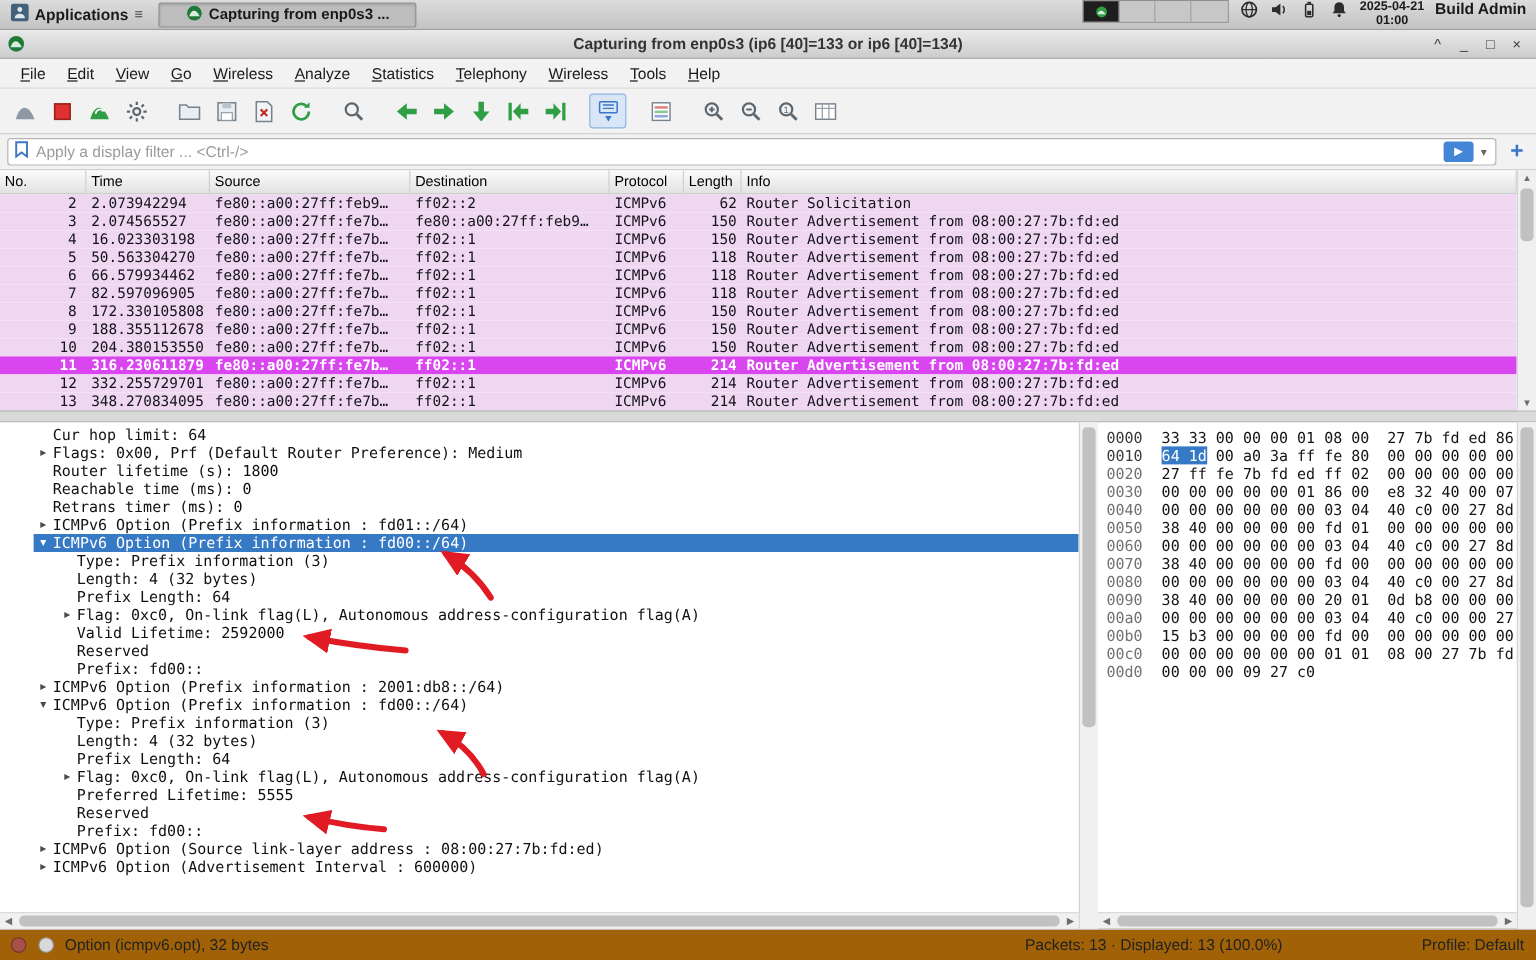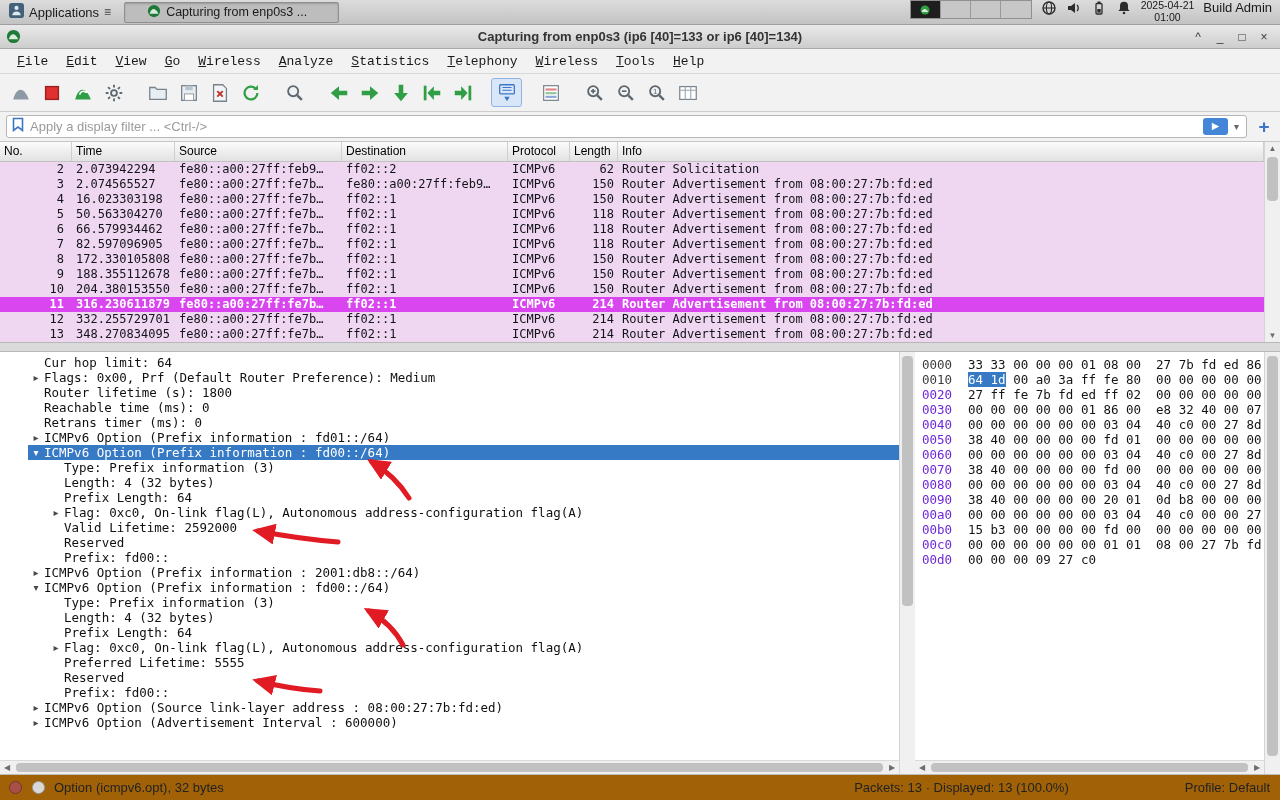--- a/index.html
+++ b/index.html
@@ -2,21 +2,21 @@
 <html><head>
 <meta charset="utf-8">
 <style>
   * { box-sizing: border-box; margin: 0; padding: 0; }
   html,body { width:1280px; height:800px; overflow:hidden; }
   body { font-family:"Liberation Sans", sans-serif; background:#d4d4d4; color:#1a1a1a; }
   .screen { position:relative; width:1280px; height:800px; display:flex; flex-direction:column; }
 
   
   .taskbar { height:25px; background:linear-gradient(#dcdcdc,#c3c3c3); border-bottom:1px solid #9f9f9f;
-             display:flex; align-items:center; font-size:13px; flex:none; }
+             display:flex; align-items:center; font-size:13px; flex:none;font-weight:bold; }
   .apps { display:flex; align-items:center; gap:5px; padding:0 9px; height:100%; }
   .hamb { font-size:12px; color:#444; }
   .taskbtn { width:215px; height:21px; margin-left:4px; background:#bdbdbd; border:1px solid #8f8f8f;
              border-radius:2px; display:flex; align-items:center; gap:5px; padding:0 22px; box-shadow:inset 0 1px 2px rgba(0,0,0,.18); }
   .tasklabel { white-space:nowrap; overflow:hidden; font-size:12.5px; }
   .tray { margin-left:auto; display:flex; align-items:flex-start; gap:9px; padding-right:8px; height:100%;padding-left:40px; }
   .wsswitch { display:flex; height:19px; border:1px solid #8f8f8f; }
   .wscell { width:30px; background:#c7c7c7; border-right:1px solid #9a9a9a; display:flex; align-items:center; justify-content:center; }
   .wscell:last-child { border-right:none; }
   .wscell.active { background:#1e1e1e; }
@@ -27,21 +27,21 @@
   
   .titlebar { height:24px; background:linear-gradient(#e9e9e9,#cdcdcd); border-bottom:1px solid #a9a9a9;
               display:flex; align-items:center; position:relative; flex:none; }
   .tb-icon { padding:0 6px; display:flex; }
   .title { position:absolute; left:0; right:0; text-align:center; font-size:13px; font-weight:bold; color:#333; pointer-events:none; }
   .tb-btns { margin-left:auto; display:flex; gap:4px; padding-right:7px; z-index:1; }
   .tb-btn { width:18px; text-align:center; font-size:12px; color:#3c3c3c; }
 
   .menubar { height:25px; background:#f2f2f2; border-bottom:1px solid #d7d7d7; display:flex; align-items:center;
              padding-left:8px; font-size:13px; flex:none; }
-  .menu-item { display:inline-block; padding:3px 9px;font-family:Liberation Mono, monospace; }
+  .menu-item { display:inline-block; padding:3px 9px; }
   .menu-item::first-letter { text-decoration:underline; }
 
   .toolbar { height:38px; background:#f2f2f2; border-bottom:1px solid #cccccc; display:flex; align-items:center;
              padding-left:5px; flex:none; }
   .tool { width:31px; height:29px; display:flex; align-items:center; justify-content:center; border-radius:3px; }
   .tool svg { width:22px; height:22px; }
   .tool.gap { margin-right:13px; }
   .tool.active { background:#d8e6f8; border:1px solid #8fb4e4; }
 
   .filterbar { height:30px; background:#f2f2f2; border-bottom:1px solid #c6c6c6; display:flex; align-items:center;
@@ -88,21 +88,21 @@
   .lvl1 .ind { width:28px; } .lvl2 .ind { width:48px; }
   .drow { display:flex; flex:1; min-width:0; }
   .exp { width:16px; flex:none; text-align:center; color:#4a4a4a; font-family:"DejaVu Sans",sans-serif; font-size:10px; }
   .dline.sel .drow { background:#3679c5; color:#fff; }
   .dline.sel .exp { color:#fff; }
   .arrows-overlay { position:absolute; left:0; top:0; pointer-events:none; }
 
   .hex-wrap { width:349px; display:flex; flex-direction:column; }
   .hex { height:408px; padding:5px 0 0 7px; font:12.5px "DejaVu Sans Mono", monospace; color:#141414; overflow:hidden; }
   .hexrow { height:15px; line-height:15px; white-space:pre; }
-  .hoff { display:inline-block; width:31px; margin-right:15px; color:#6d28d9; }
+  .hoff { display:inline-block; width:31px; margin-right:15px; color:#737373; }
   .hoff.dark { color:#3c3c3c; }
   .hgap { display:inline-block; width:15px; }
   .hl { background:#3679c5; color:#fff; }
 
   
   .statusbar { height:26px; background:#a16207; border-top:1px solid #bdbdbd; display:flex; align-items:center;
                font-size:13px; color:#222; padding:0 8px; gap:8px; flex:none; }
   .sbicon { display:flex; }
   .sb-packets { margin-left:auto; }
   .sb-profile { margin-left:108px; margin-right:2px; }

